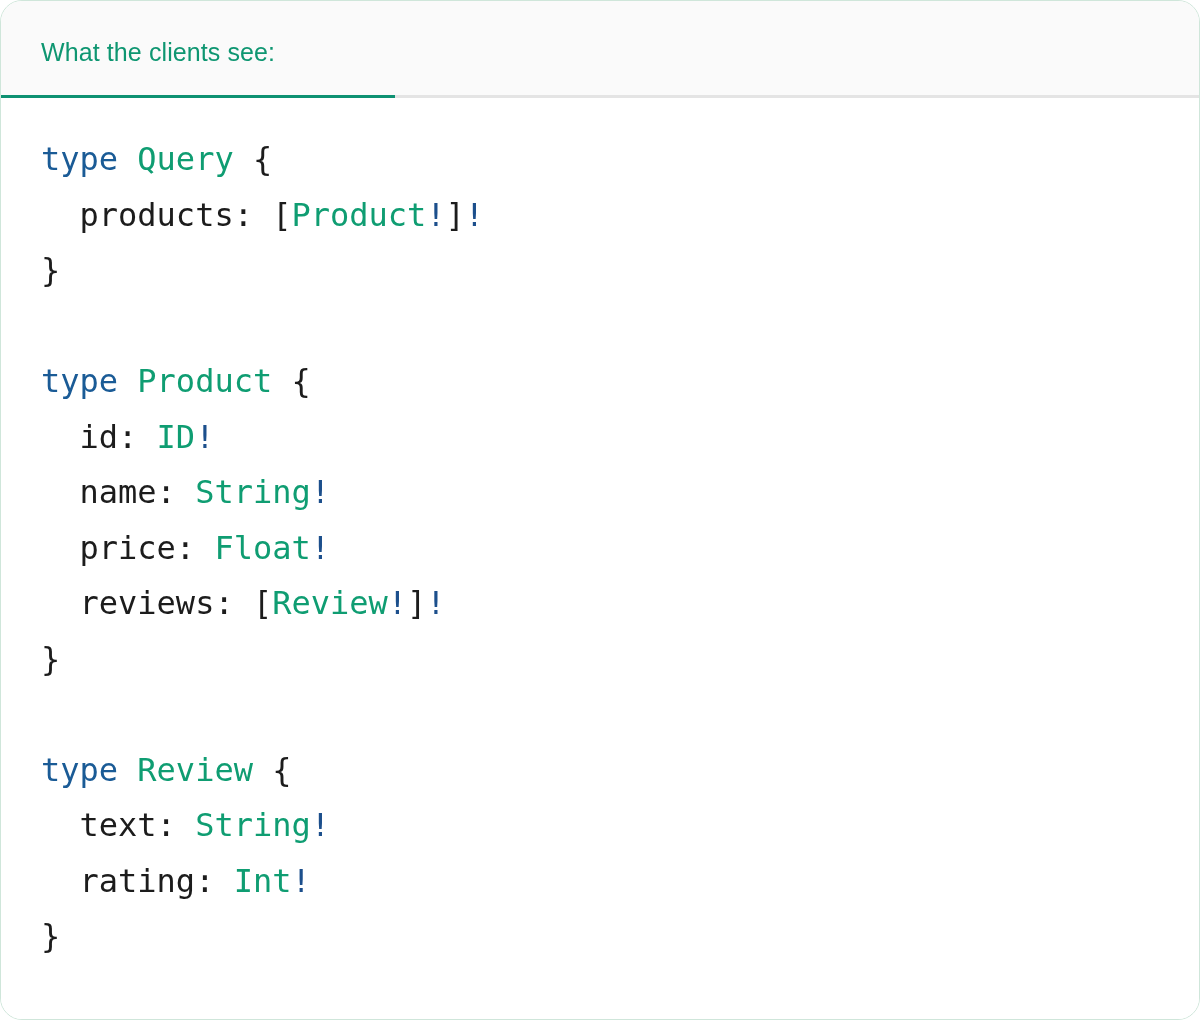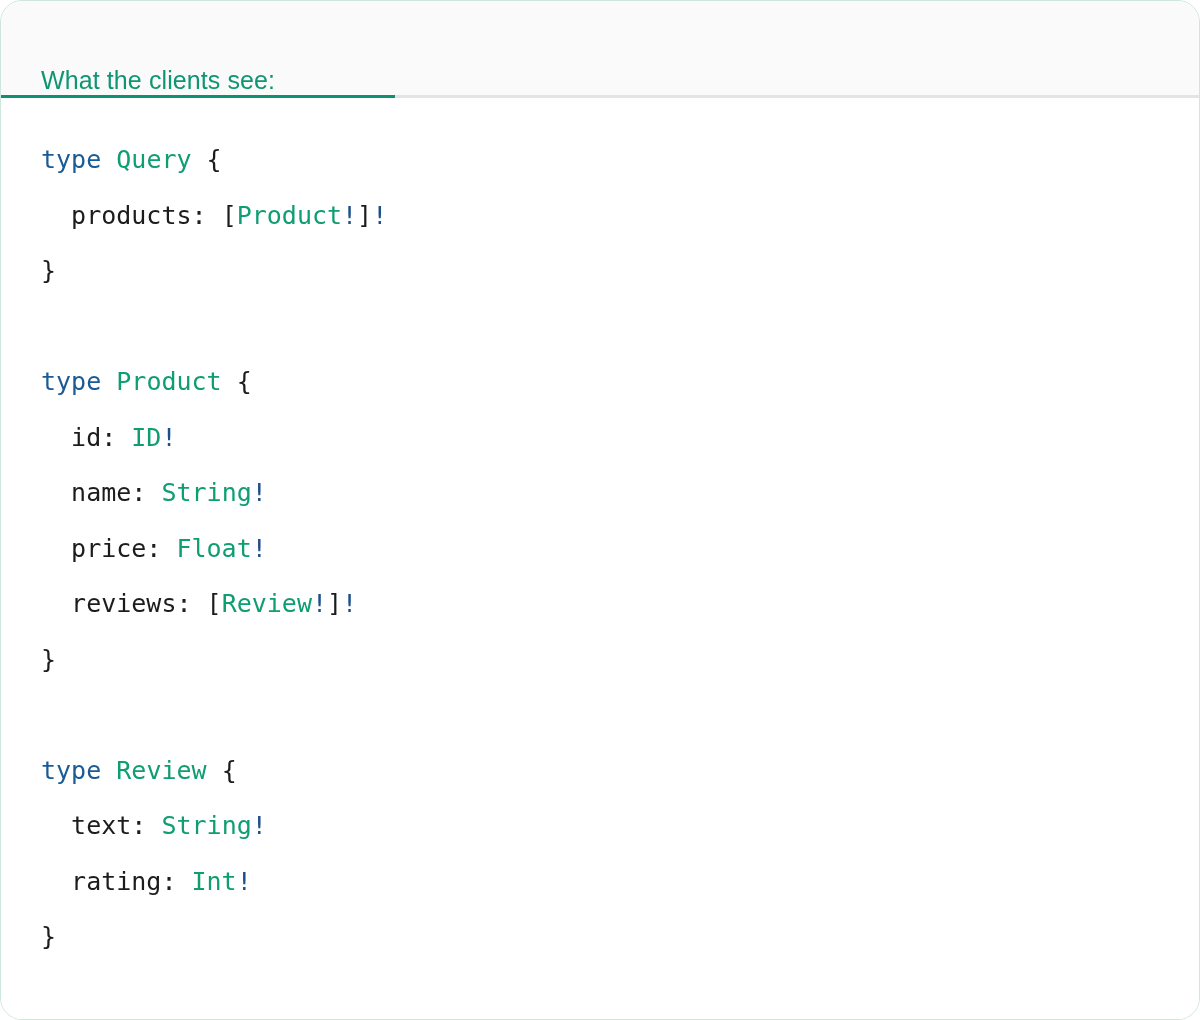--- a/index.html
+++ b/index.html
@@ -36,21 +36,21 @@
     border-bottom: 3px solid #e4e4e4;
     box-sizing: border-box;
     display: flex;
     align-items: center;
   }
   .tab {
     position: relative;
     height: 100%;
     box-sizing: border-box;
     display: flex;
-    align-items: flex-end;
+    align-items: center;
     padding: 8px 0 0 40px;
     width: 394px;
     cursor: pointer;
   }
   .tab-label {
     font-family: "Liberation Sans", sans-serif;
     font-size: 25px;
     font-weight: 400;
     color: #0e9671;
     letter-spacing: 0.1px;
@@ -69,21 +69,21 @@
   .code-area {
     flex: 1 1 auto;
     padding: 34px 0 0 0;
     background: #ffffff;
     overflow: hidden;
   }
   pre.code {
     margin: 0;
     padding: 0 0 0 40px;
     font-family: "DejaVu Sans Mono", monospace;
-    font-size: 25px;
+    font-size: 32px;
     line-height: 55.5px;
     color: #1c1c1c;
     white-space: pre;
     tab-size: 2;
   }
   .code .kw   { color: #1a5b96; }   
   .code .tn   { color: #0f9d72; }   
   .code .bang { color: #1c4f8c; }   
   .code .pn   { color: #1c1c1c; }   
   .code .blank { display: block; height: 55.5px; }

